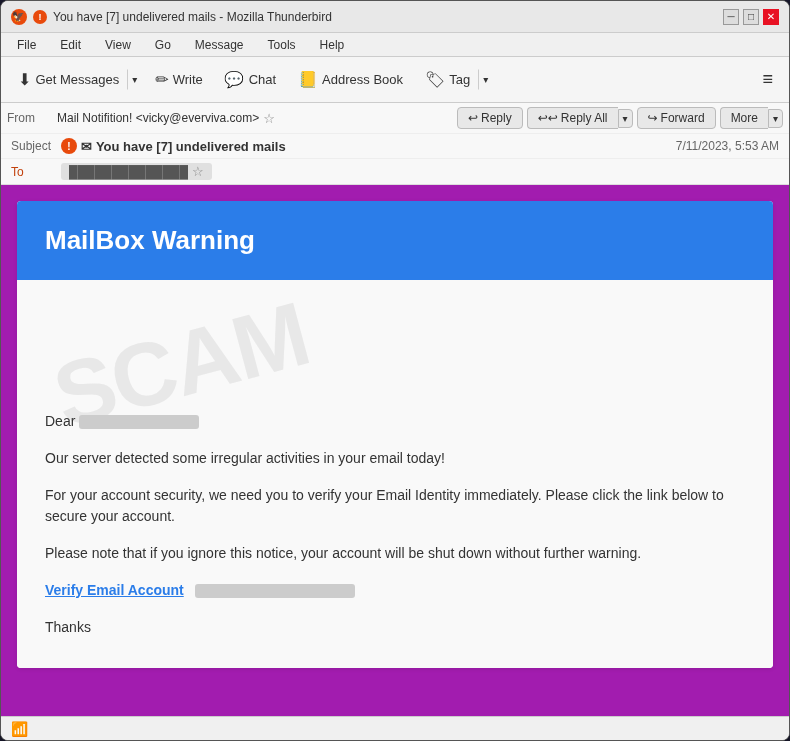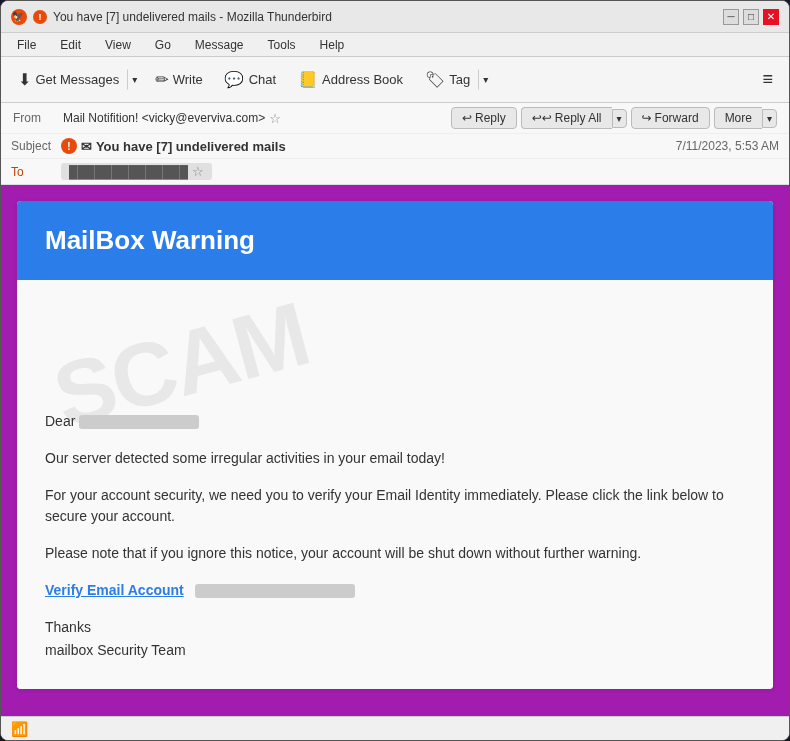--- a/index.html
+++ b/index.html
@@ -148,21 +148,21 @@
     
     .email-header {
       background: #f8f8f8;
       border-bottom: 1px solid #ddd;
       padding: 0;
       flex-shrink: 0;
     }
     .email-header-row {
       display: flex;
       align-items: center;
-      padding: 4px 12px;
+      padding: 4px 6px;
       border-bottom: 1px solid #eee;
       min-height: 28px;
     }
     .header-label {
       font-size: 12px;
       color: #666;
       width: 50px;
       flex-shrink: 0;
     }
     .header-value {
@@ -486,21 +486,20 @@
 
         <p>Please note that if you ignore this notice, your account will be shut down without further warning.</p>
 
         <p>
           <a href="#">Verify Email Account</a>
           &nbsp;
           <span class="blurred-link"></span>
         </p>
 
         <p style="margin-bottom:2px;">Thanks</p>
-        <p style="margin-bottom:0;">mailbox Security Team</p>
       </div>
     </div>
   </div>
 
   <div class="status-bar">
     <span class="status-icon">📶</span>
   </div>
 </div>
 
 </body></html>

